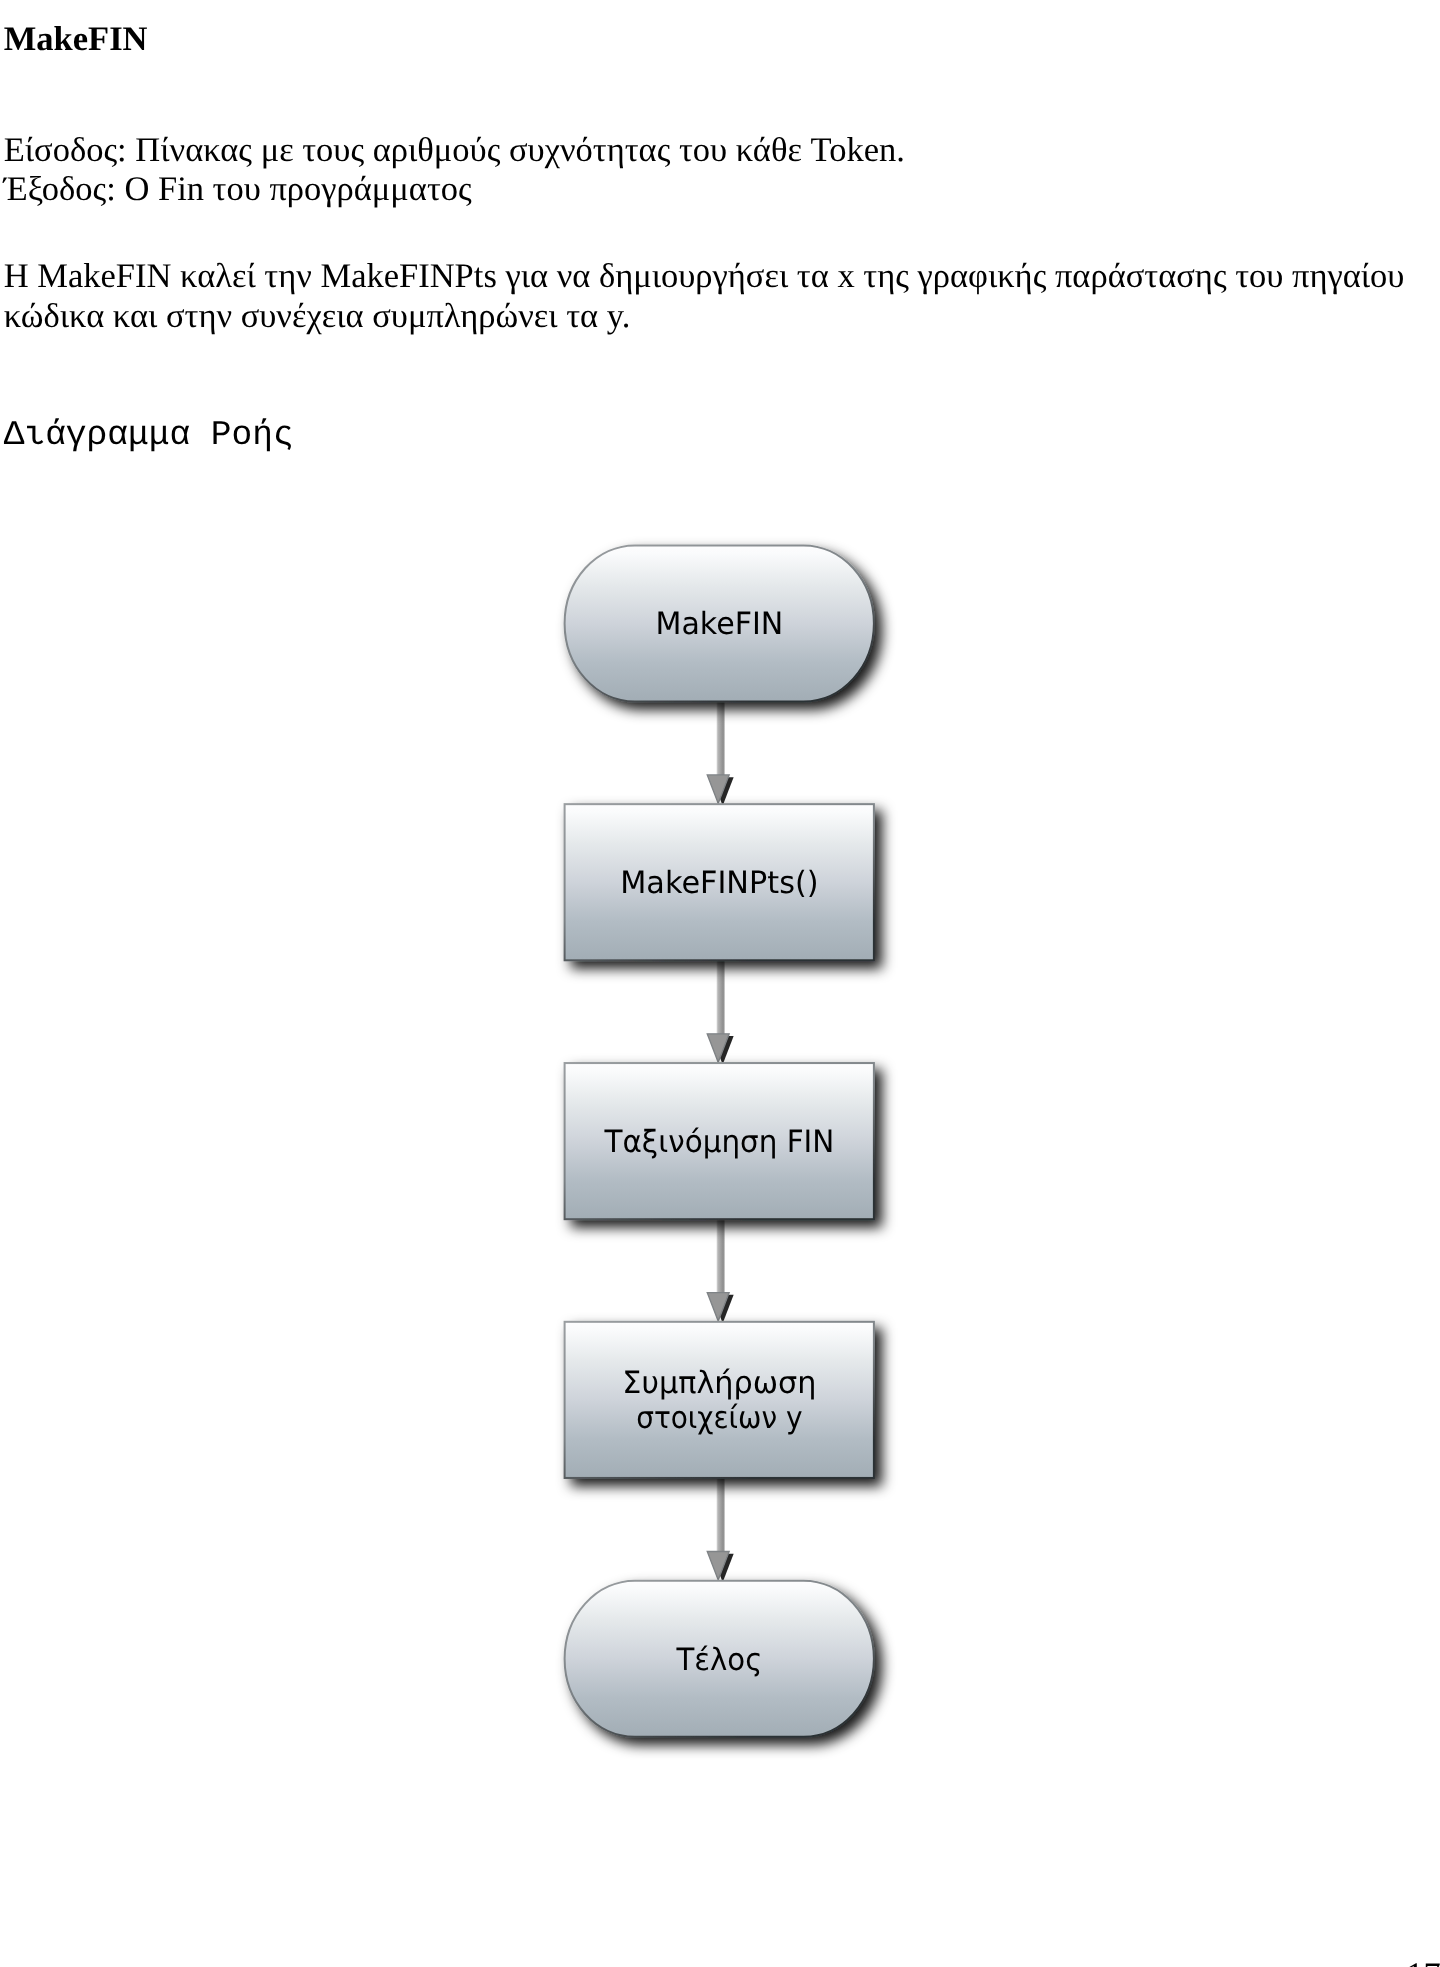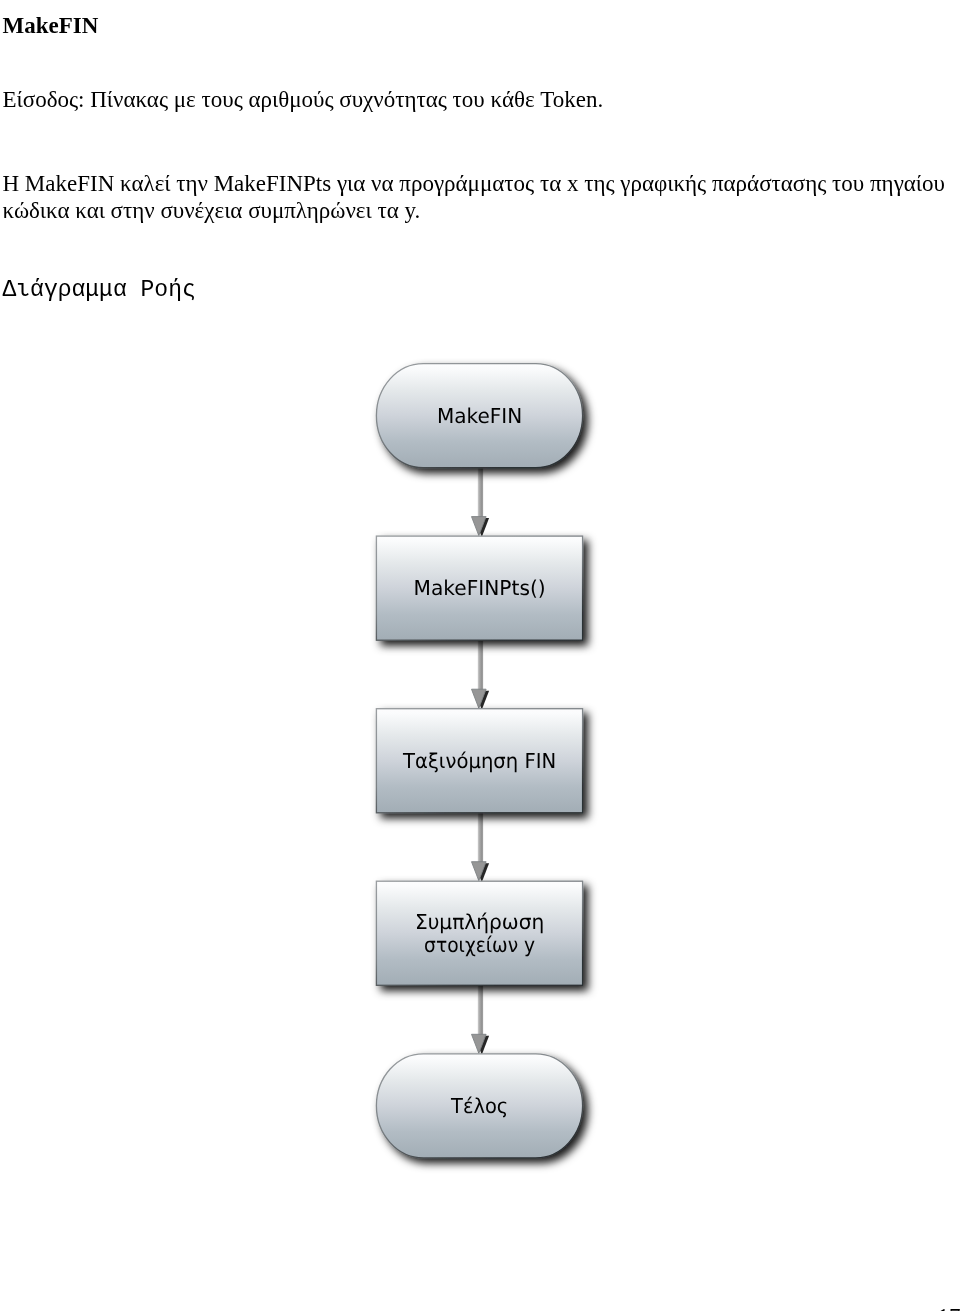--- a/index.html
+++ b/index.html
@@ -32,23 +32,23 @@
     font-size:23px; line-height:26.5px; transform:translateZ(0);
   }
 </style>
 </head>
 <body>
 
 <div class="page">
 
   <div class="txt heading">MakeFIN</div>
 
-  <div class="txt para1"><div>Είσοδος: Πίνακας με τους αριθμούς συχνότητας του κάθε Token.</div></div>
+  <div class="txt para1"><div>Είσοδος: Πίνακας με τους αριθμούς συχνότητας του κάθε Token.</div><div>Έξοδος: Ο Fin του προγράμματος</div></div>
 
-  <div class="txt para2">Η MakeFIN καλεί την MakeFINPts για να προγράμματος τα x της γραφικής παράστασης του πηγαίου κώδικα και στην συνέχεια συμπληρώνει τα y.</div>
+  <div class="txt para2">Η MakeFIN καλεί την MakeFINPts για να δημιουργήσει τα x της γραφικής παράστασης του πηγαίου κώδικα και στην συνέχεια συμπληρώνει τα y.</div>
 
   <div class="txt para3">Διάγραμμα Ροής</div>
 
   <div class="flow">
       <svg width="960" height="1311" viewBox="0 0 960 1311">
         <defs>
           <linearGradient id="g1" x1="0" y1="0" x2="0" y2="1">
             <stop offset="0" stop-color="#fdfdfe"></stop>
             <stop offset="0.05" stop-color="#fafbfc"></stop>
             <stop offset="0.25" stop-color="#e5e9eb"></stop>

